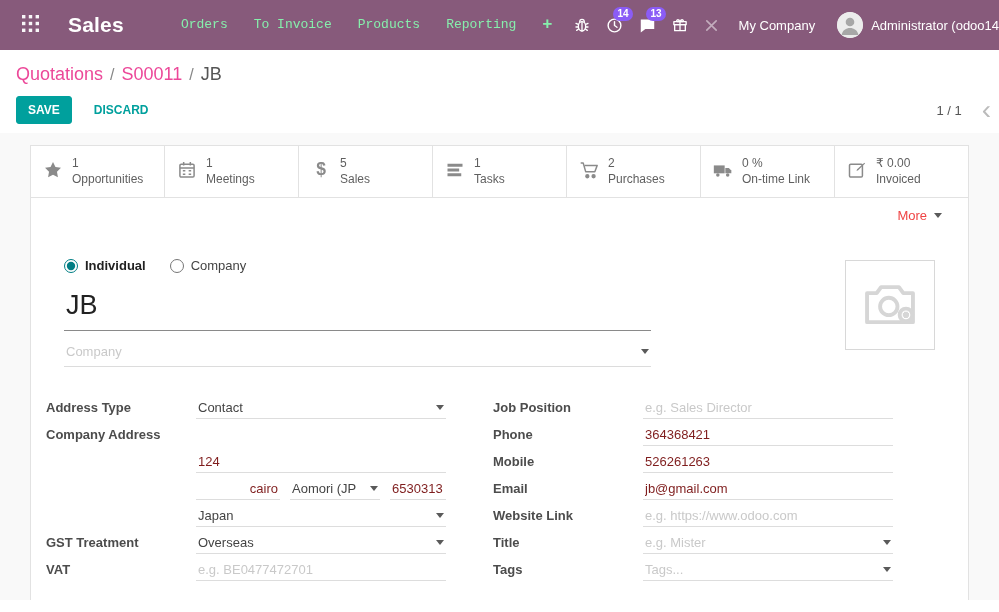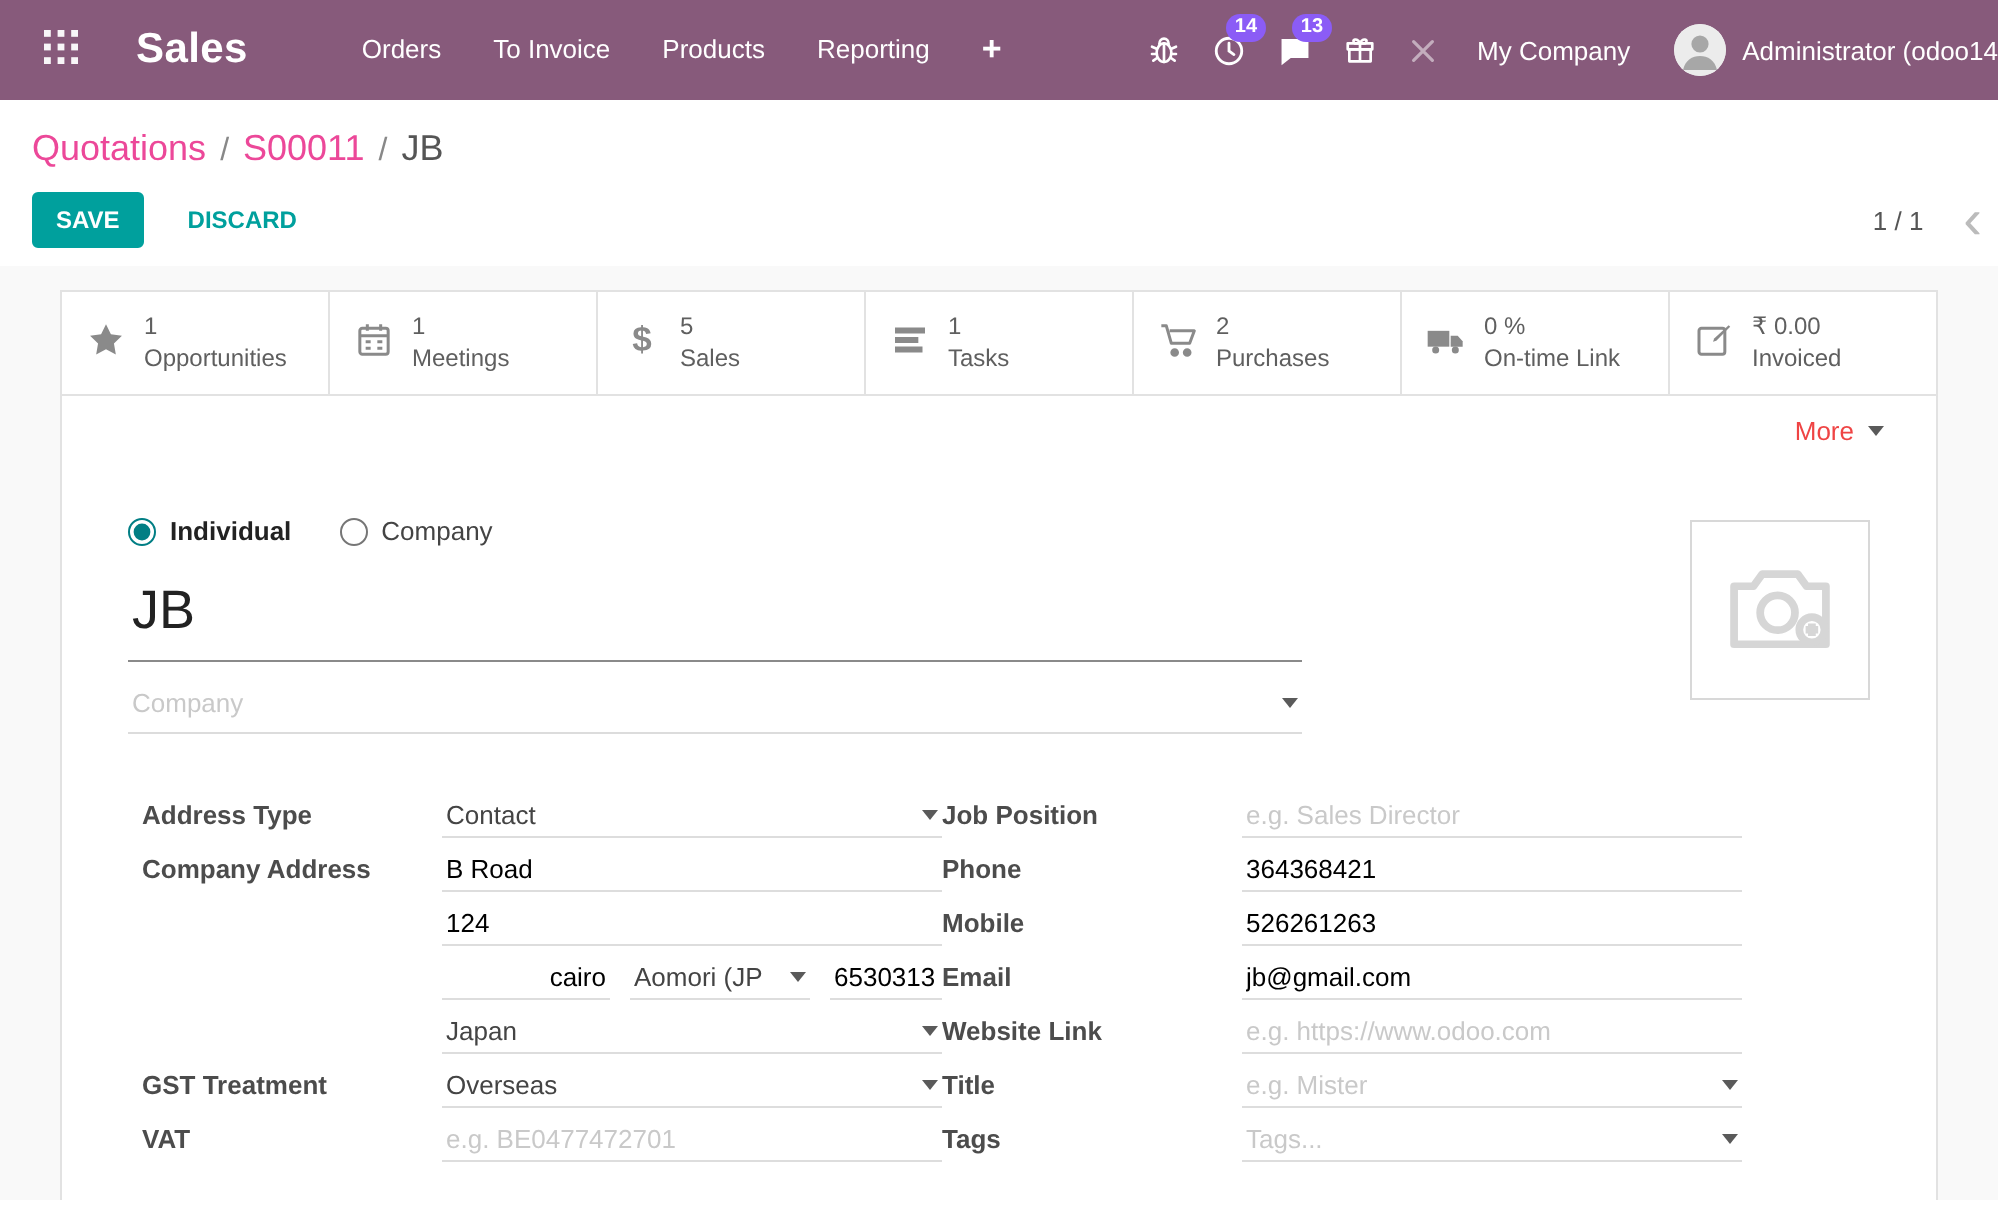--- a/index.html
+++ b/index.html
@@ -8,21 +8,21 @@
     font-family:"Liberation Sans","DejaVu Sans",sans-serif;
     font-size:13px; color:#4c4c4c; background:#fff; overflow:hidden; position:relative;
   }
   .screen { width:999px; height:600px; position:relative; overflow:hidden; }
 
   
   .navbar { height:50px; background:#875A7B; display:flex; align-items:center; color:#fff; padding-left:12px; }
   .apps-btn { width:36px; display:flex; justify-content:center; align-items:center; cursor:pointer; }
   .brand { font-size:21px; font-weight:bold; margin-left:20px; cursor:pointer; letter-spacing:.2px; }
   .menu { display:flex; align-items:center; margin-left:44px; height:50px; }
-  .menu .mitem { color:#ffffff; text-decoration:none; padding:0 13px; font-size:13px; line-height:50px; cursor:pointer; white-space:nowrap; }
+  .menu .mitem { color:#86efac; text-decoration:none; padding:0 13px; font-size:13px; line-height:50px; cursor:pointer; white-space:nowrap;font-family:Liberation Mono, monospace; }
   .menu .plus { font-size:17px; font-weight:bold; }
   .systray { margin-left:auto; display:flex; align-items:center; height:50px; overflow:hidden; white-space:nowrap; }
   .tray { position:relative; padding:0 8px; height:50px; display:flex; align-items:center; cursor:pointer; }
   .tray svg { display:block; }
   .badge { position:absolute; top:7px; right:-2px; background:#8b5cf6; color:#fff; font-size:10px; font-weight:bold;
            border-radius:9px; padding:1px 4px; line-height:12px; }
   .company-name { padding:0 12px; font-size:13px; cursor:pointer; }
   .avatar { width:26px; height:26px; border-radius:50%; background:#ececec; display:flex; align-items:center; justify-content:center; overflow:hidden; margin:0 8px 0 10px; }
   .user-name { font-size:13px; cursor:pointer; }
 
@@ -64,29 +64,29 @@
 
   .name-input { display:block; margin:17px 0 0 33px; width:587px; border:none; border-bottom:1px solid #8a8a8a;
                 font-size:27px; color:#222; padding:0 0 9px 2px; background:transparent; outline:none; font-family:inherit; }
   .company-field { margin:8px 0 0 33px; width:587px; border-bottom:1px solid #dcdcdc; color:#c8c8c8; font-size:13px;
                    padding:5px 2px 7px; position:relative; cursor:pointer; }
   .company-field .caret { position:absolute; right:2px; top:10px; }
 
   .image-box { position:absolute; top:114px; right:33px; width:90px; height:90px; border:1px solid #d8d8d8;
                display:flex; align-items:center; justify-content:center; cursor:pointer; background:#fff; }
 
-  .fields { display:flex; margin:27px 40px 0; }
+  .fields { display:flex; margin:27px 15px 0; gap:47px; }
   .fcol { width:400px; }
   .frow { display:flex; align-items:center; height:27px; }
   .frow .flabel { width:150px; flex:0 0 150px; font-weight:bold; font-size:13px; color:#4c4c4c; }
   .fval { flex:1; border-bottom:1px solid #ddd; font-size:13px; color:#444; padding:3px 2px; position:relative; min-height:21px; cursor:text; }
   .fval.select { cursor:pointer; }
   .fval .caret { position:absolute; right:2px; top:8px; }
   input.finput { flex:1; border:none; border-bottom:1px solid #ddd; outline:none; background:transparent;
-                 font-family:inherit; font-size:13px; color:#000000; padding:3px 2px; min-width:0; }
+                 font-family:inherit; font-size:13px; color:#7f1d1d; padding:3px 2px; min-width:0; }
   input.finput::placeholder { color:#c9c9c9; }
   .ph { color:#c9c9c9; }
   .multi { flex:1; display:flex; gap:10px; }
   .multi .city { flex:0 0 84px;text-align:right; }
   .multi .state { flex:0 0 90px; padding-right:12px; }
   .multi .zip { flex:0 0 56px; }
 
   .tab-underline-active { position:absolute; left:33px; top:458px; width:172px; height:3px; background:#5f5f5f; }
   .tab-underline-rest { position:absolute; left:205px; top:460px; width:286px; height:1px; background:#ddd; }
 </style>
@@ -326,21 +326,20 @@
         <div class="fcol">
           <div class="frow">
             <span class="flabel">Address Type</span>
             <div class="fval select">
               <span>Contact</span>
               <span class="caret"></span>
             </div>
           </div>
           <div class="frow">
             <span class="flabel">Company Address</span>
-            <input class="finput" value="B Road" style="">
           </div>
           <div class="frow">
             <span class="flabel"></span>
             <input class="finput" value="124" style="">
           </div>
           <div class="frow">
             <span class="flabel"></span>
             <div class="multi">
               <input class="finput city" value="cairo" style="">
               <div class="fval select state">

